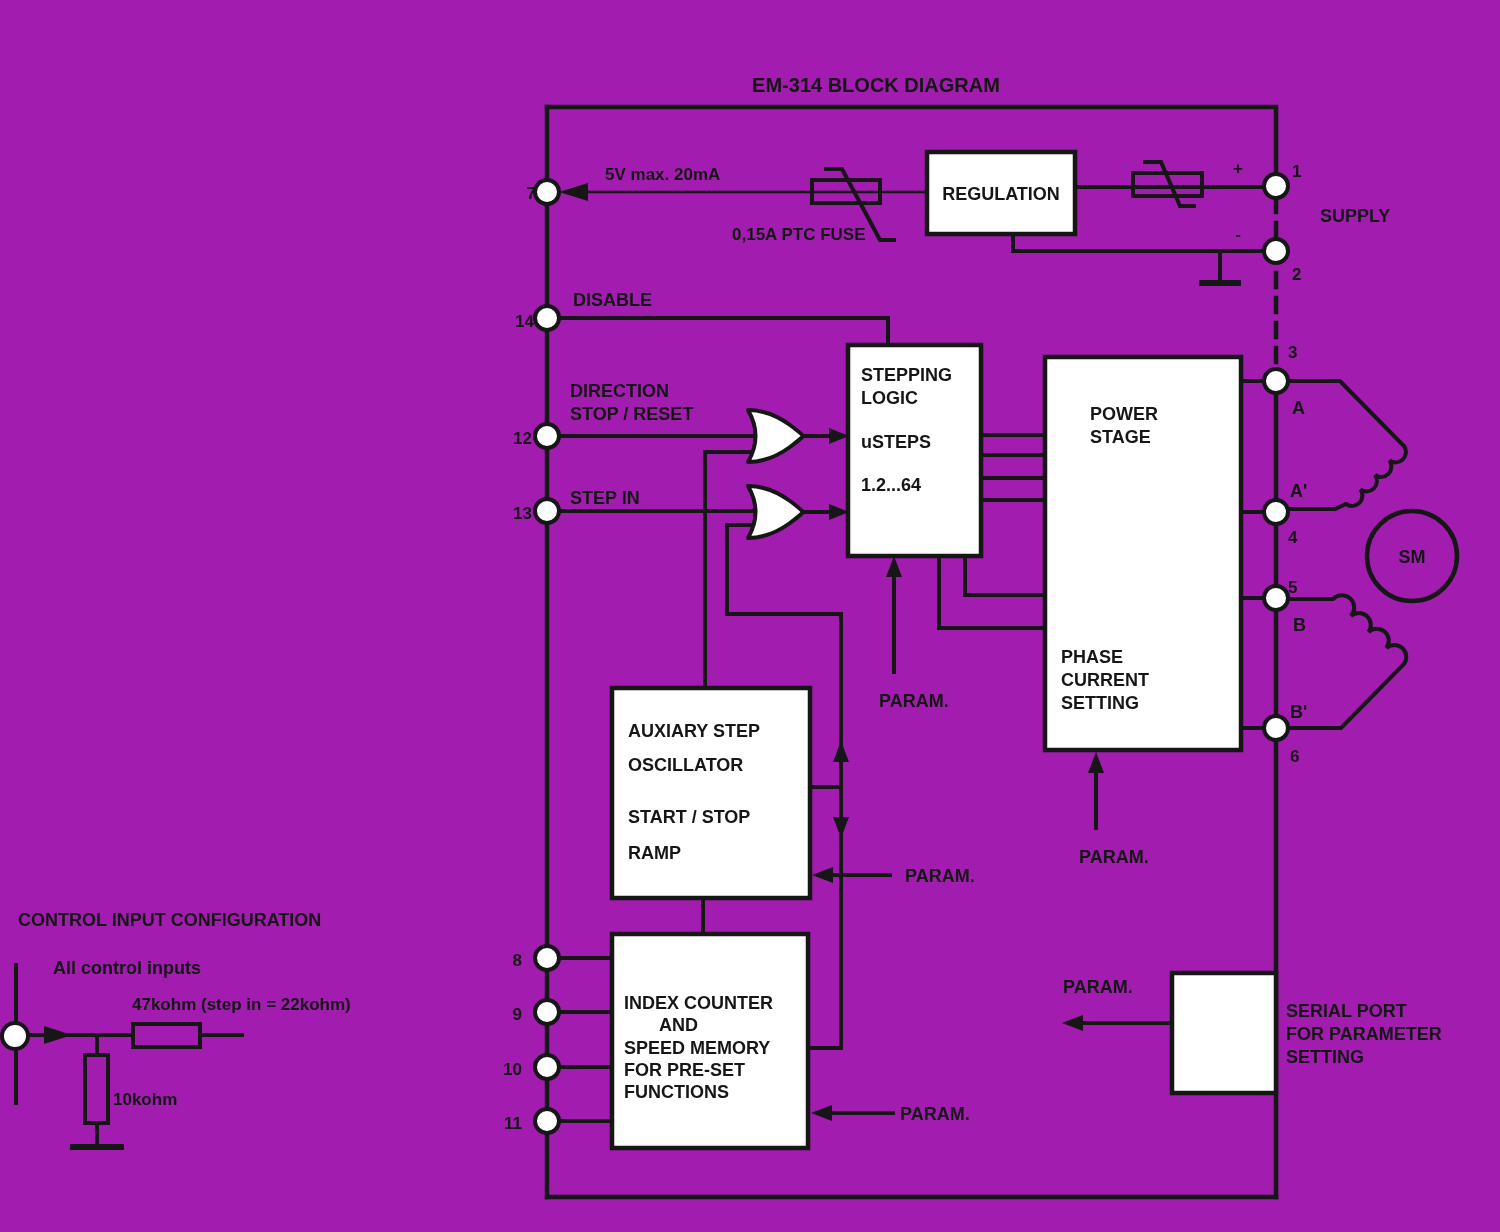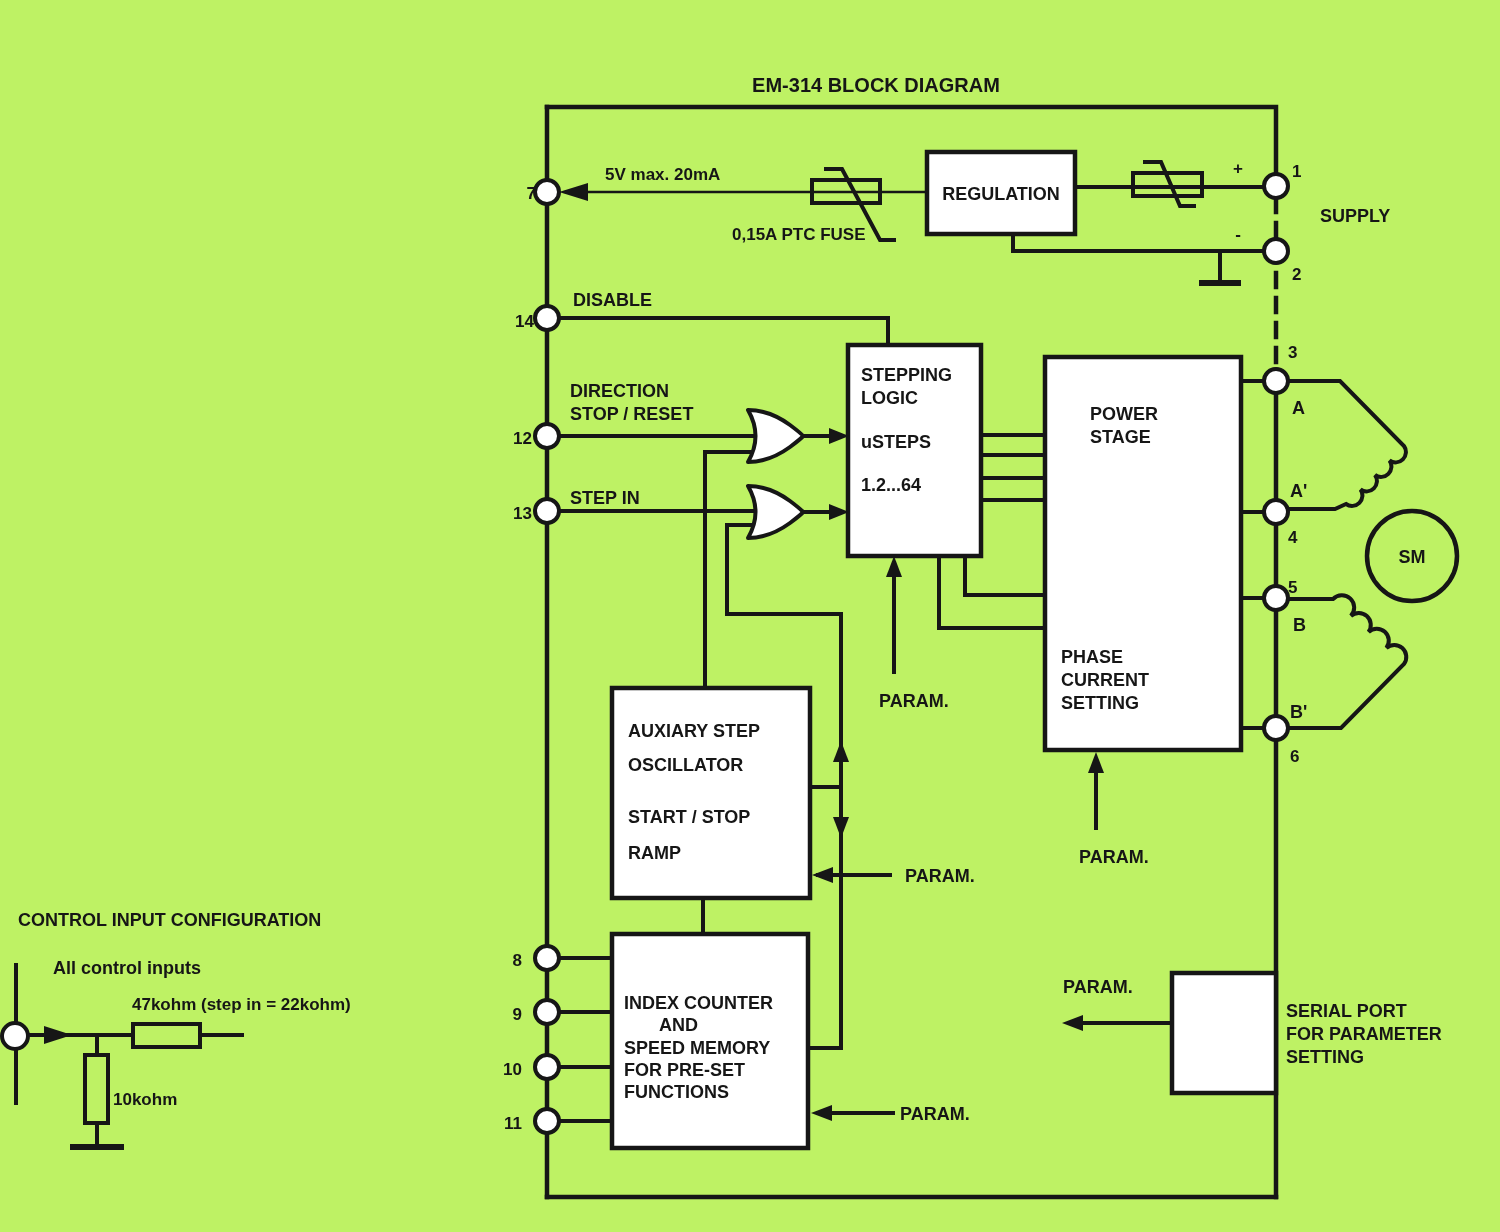--- a/index.html
+++ b/index.html
@@ -1,16 +1,16 @@
 <!DOCTYPE html>
 <html><head>
 <meta charset="utf-8">
 <style>
   html,body{margin:0;padding:0;background:#ffffff;}
-  .page{position:relative;width:1500px;height:1232px;background:#bef264;overflow:hidden;}
+  .page{position:relative;width:1500px;height:1232px;background:#a21caf;overflow:hidden;}
   svg{position:absolute;left:0;top:0;}
   .w4{stroke:#161616;stroke-width:4;fill:none;stroke-linecap:square;}
   .w25{stroke:#161616;stroke-width:2.5;fill:none;stroke-linecap:square;}
   .w6{stroke:#161616;stroke-width:6;fill:none;stroke-linecap:square;}
   .bd{stroke:#161616;stroke-width:4.5;fill:none;stroke-linecap:square;}
   .dash{stroke-dasharray:14 11;}
   .box{fill:#ffffff;stroke:#161616;stroke-width:4.5;}
   .fuse{fill:none;stroke:#161616;stroke-width:4;}
   .gate{fill:#ffffff;stroke:#161616;stroke-width:4;stroke-linejoin:round;}
   .pin{fill:#ffffff;stroke:#161616;stroke-width:4;}

